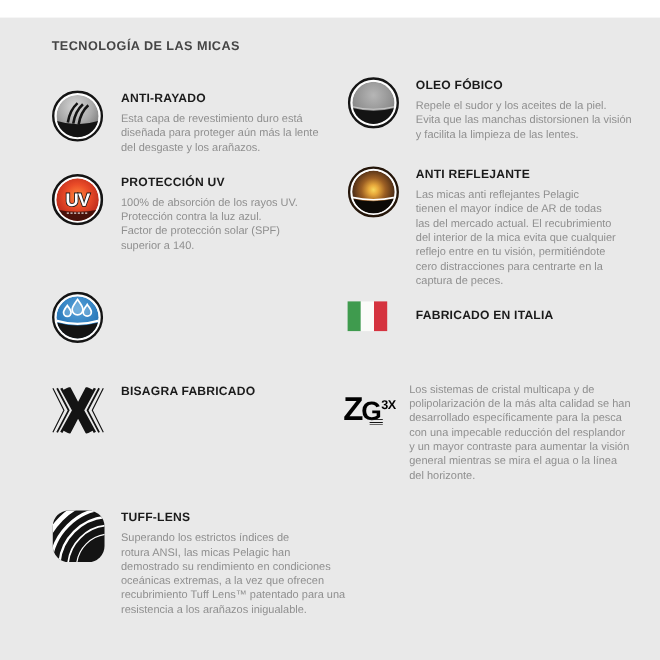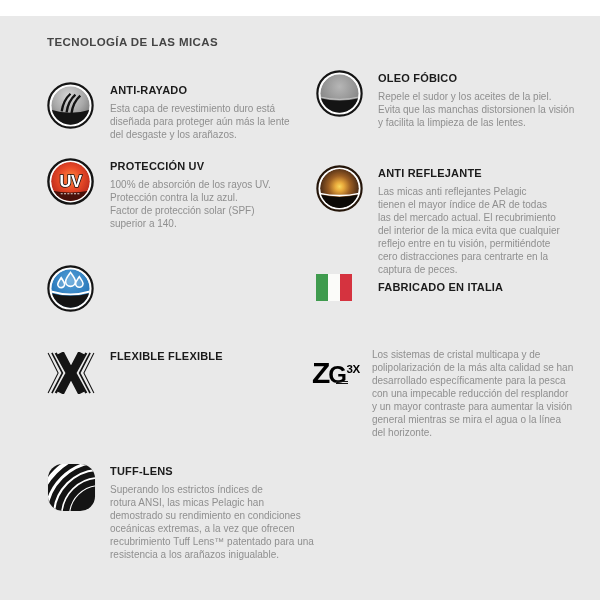--- a/index.html
+++ b/index.html
@@ -152,21 +152,21 @@
           <path d="M11 1 L22.5 22 L11 43" stroke-width="2.4"></path>
           <path d="M7 1 L18 22 L7 43" stroke-width="1.7"></path>
           <path d="M3 1 L13.5 22 L3 43" stroke-width="1.1"></path>
           <path d="M43 1 L31.5 22 L43 43" stroke-width="2.4"></path>
           <path d="M47 1 L36 22 L47 43" stroke-width="1.7"></path>
           <path d="M51 1 L40.5 22 L51 43" stroke-width="1.1"></path>
         </g>
       </svg>
     </div>
     <div class="feature-text">
-      <h3>FLEXIBLE FLEXIBLE</h3>
+      <h3>BISAGRA FABRICADO</h3>
     </div>
   </div>
 
   <div class="feature" style="left:316px; top:70px;">
     <div class="icon-box right">
       <svg width="47" height="47" viewBox="0 0 48 48">
         <defs>
           <radialGradient id="ol-g" cx="50%" cy="32%" r="80%">
             <stop offset="0%" stop-color="#b6b6b6"></stop>
               <stop offset="60%" stop-color="#8e8e8e"></stop>
@@ -214,21 +214,21 @@
       <h3>TUFF-LENS</h3>
       <p>Superando los estrictos índices de
 rotura ANSI, las micas Pelagic han
 demostrado su rendimiento en condiciones
 oceánicas extremas, a la vez que ofrecen
 recubrimiento Tuff Lens™ patentado para una
 resistencia a los arañazos inigualable.</p>
     </div>
   </div>
 
-  <div class="feature" style="left:316px; top:165px;">
+  <div class="feature" style="left:316px; top:151px;">
     <div class="icon-box right">
       <svg width="47" height="47" viewBox="0 0 48 48">
         <defs>
           <radialGradient id="ar-g" cx="50%" cy="45%" r="62%">
             <stop offset="0%" stop-color="#f7d75c"></stop>
               <stop offset="18%" stop-color="#e8a93c"></stop>
               <stop offset="45%" stop-color="#9c5f24"></stop>
               <stop offset="75%" stop-color="#573318"></stop>
               <stop offset="100%" stop-color="#33200f"></stop>
           </radialGradient>

